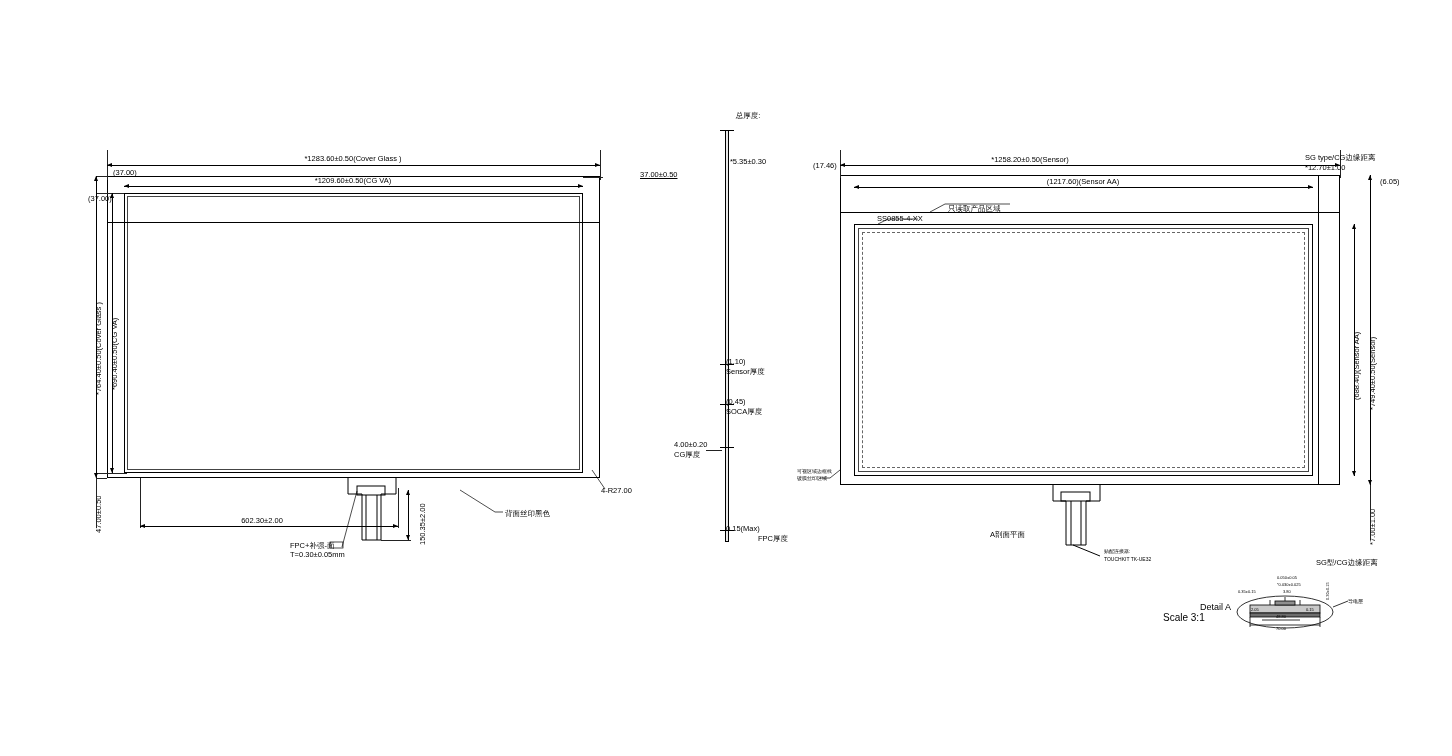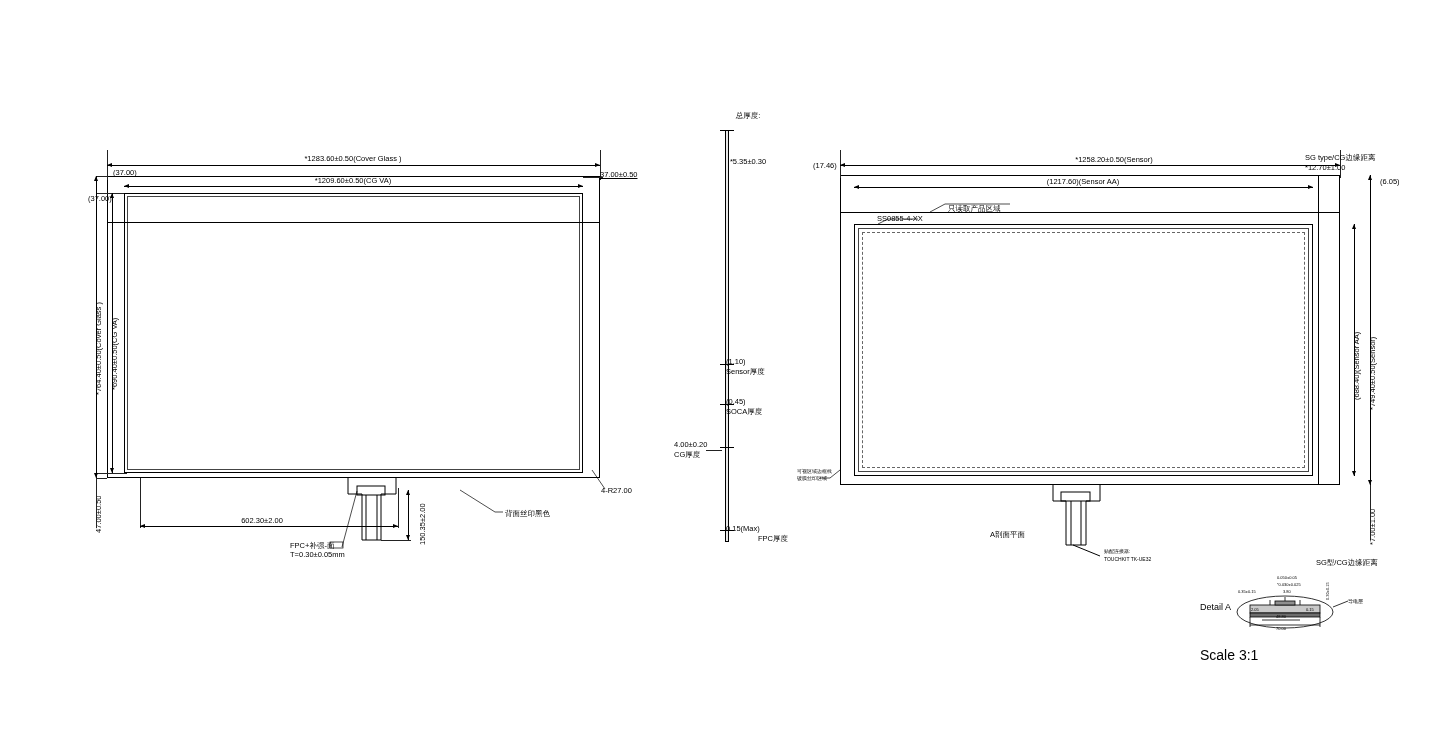--- a/index.html
+++ b/index.html
@@ -52,21 +52,21 @@
     <div class="arrowR" style="left:595px;top:162.5px;"></div>
     <div class="lbl c" style="left:353px;top:154px;text-align:center;">*1283.60±0.50(Cover Glass )</div>
 
     <div class="ln h" style="left:124px;top:186px;width:459px;"></div>
     <div class="arrowL" style="left:124px;top:183.5px;"></div>
     <div class="arrowR" style="left:578px;top:183.5px;"></div>
     <div class="lbl c" style="left:353px;top:176px;">*1209.60±0.50(CG VA)</div>
 
     <div class="lbl" style="left:113px;top:168px;">(37.00)</div>
     <div class="lbl" style="left:88px;top:194px;">(37.00)</div>
-    <div class="lbl" style="left:600px;top:170px;text-decoration:underline;">37.00±0.50</div>
+    <div class="lbl" style="left:640px;top:170px;text-decoration:underline;">37.00±0.50</div>
     <div class="ln h thin" style="left:583px;top:177px;width:20px;"></div>
 
     <div class="ln v" style="left:96px;top:176px;height:302px;"></div>
     <div class="arrowU" style="left:93.5px;top:176px;"></div>
     <div class="arrowD" style="left:93.5px;top:473px;"></div>
     <div class="lbl rot" style="left:94px;top:395px;">*764.40±0.50(Cover Glass )</div>
 
     <div class="ln v" style="left:112px;top:193px;height:280px;"></div>
     <div class="arrowU" style="left:109.5px;top:193px;"></div>
     <div class="arrowD" style="left:109.5px;top:468px;"></div>
@@ -155,21 +155,21 @@
     <div class="dash" style="left:862px;top:232px;width:443px;height:236px;"></div>
 
     <div class="ln h" style="left:840px;top:212px;width:500px;"></div>
     <div class="ln v" style="left:1318px;top:175px;height:310px;"></div>
 
     <div class="ln v thin" style="left:840px;top:150px;height:28px;"></div>
     <div class="ln v thin" style="left:1340px;top:150px;height:28px;"></div>
     <div class="ln h" style="left:840px;top:165px;width:500px;"></div>
     <div class="arrowL" style="left:840px;top:162.5px;"></div>
     <div class="arrowR" style="left:1335px;top:162.5px;"></div>
-    <div class="lbl c" style="left:1114px;top:155px;">*1258.20±0.50(Sensor)</div>
+    <div class="lbl c" style="left:1030px;top:155px;">*1258.20±0.50(Sensor)</div>
 
     <div class="ln h" style="left:854px;top:187px;width:459px;"></div>
     <div class="arrowL" style="left:854px;top:184.5px;"></div>
     <div class="arrowR" style="left:1308px;top:184.5px;"></div>
     <div class="lbl c" style="left:1083px;top:177px;">(1217.60)(Sensor AA)</div>
 
     <div class="lbl" style="left:813px;top:161px;">(17.46)</div>
     <div class="lbl" style="left:1380px;top:177px;">(6.05)</div>
 
     <div class="lbl" style="left:1305px;top:153px;">SG type/CG边缘距离</div>
@@ -230,21 +230,21 @@
         <line x1="1300" y1="600" x2="1300" y2="605"></line>
         <rect x="1275" y="601" width="20" height="4" fill="#8f8f8f"></rect>
         <line x1="1250" y1="625" x2="1320" y2="625"></line>
         <line x1="1250" y1="617" x2="1250" y2="627"></line>
         <line x1="1320" y1="617" x2="1320" y2="627"></line>
         <line x1="1262" y1="620" x2="1300" y2="620"></line>
         <line x1="1333" y1="607" x2="1348" y2="601"></line>
       </g>
     </svg>
     <div class="lbl" style="left:1200px;top:603px;font-size:9px;">Detail A</div>
-    <div class="lbl" style="left:1200px;top:613px;font-size:14px;margin-top:38px;">Scale 3:1</div>
+    <div class="lbl" style="left:1163px;top:613px;font-size:10px;">Scale 3:1</div>
 
     <div class="lbl micro" style="left:1238px;top:589px;">0.35±0.15</div>
     <div class="lbl micro" style="left:1277px;top:575px;">0.050±0.05</div>
     <div class="lbl micro" style="left:1277px;top:582px;">*0.030±0.025</div>
     <div class="lbl micro" style="left:1283px;top:589px;">3.80</div>
     <div class="lbl micro rot" style="left:1325px;top:600px;">0.30±0.15</div>
     <div class="lbl micro" style="left:1276px;top:614px;">48.80</div>
     <div class="lbl micro" style="left:1276px;top:626px;">70.00</div>
     <div class="lbl micro" style="left:1251px;top:607px;">2.05</div>
     <div class="lbl micro" style="left:1306px;top:607px;">0.15</div>

